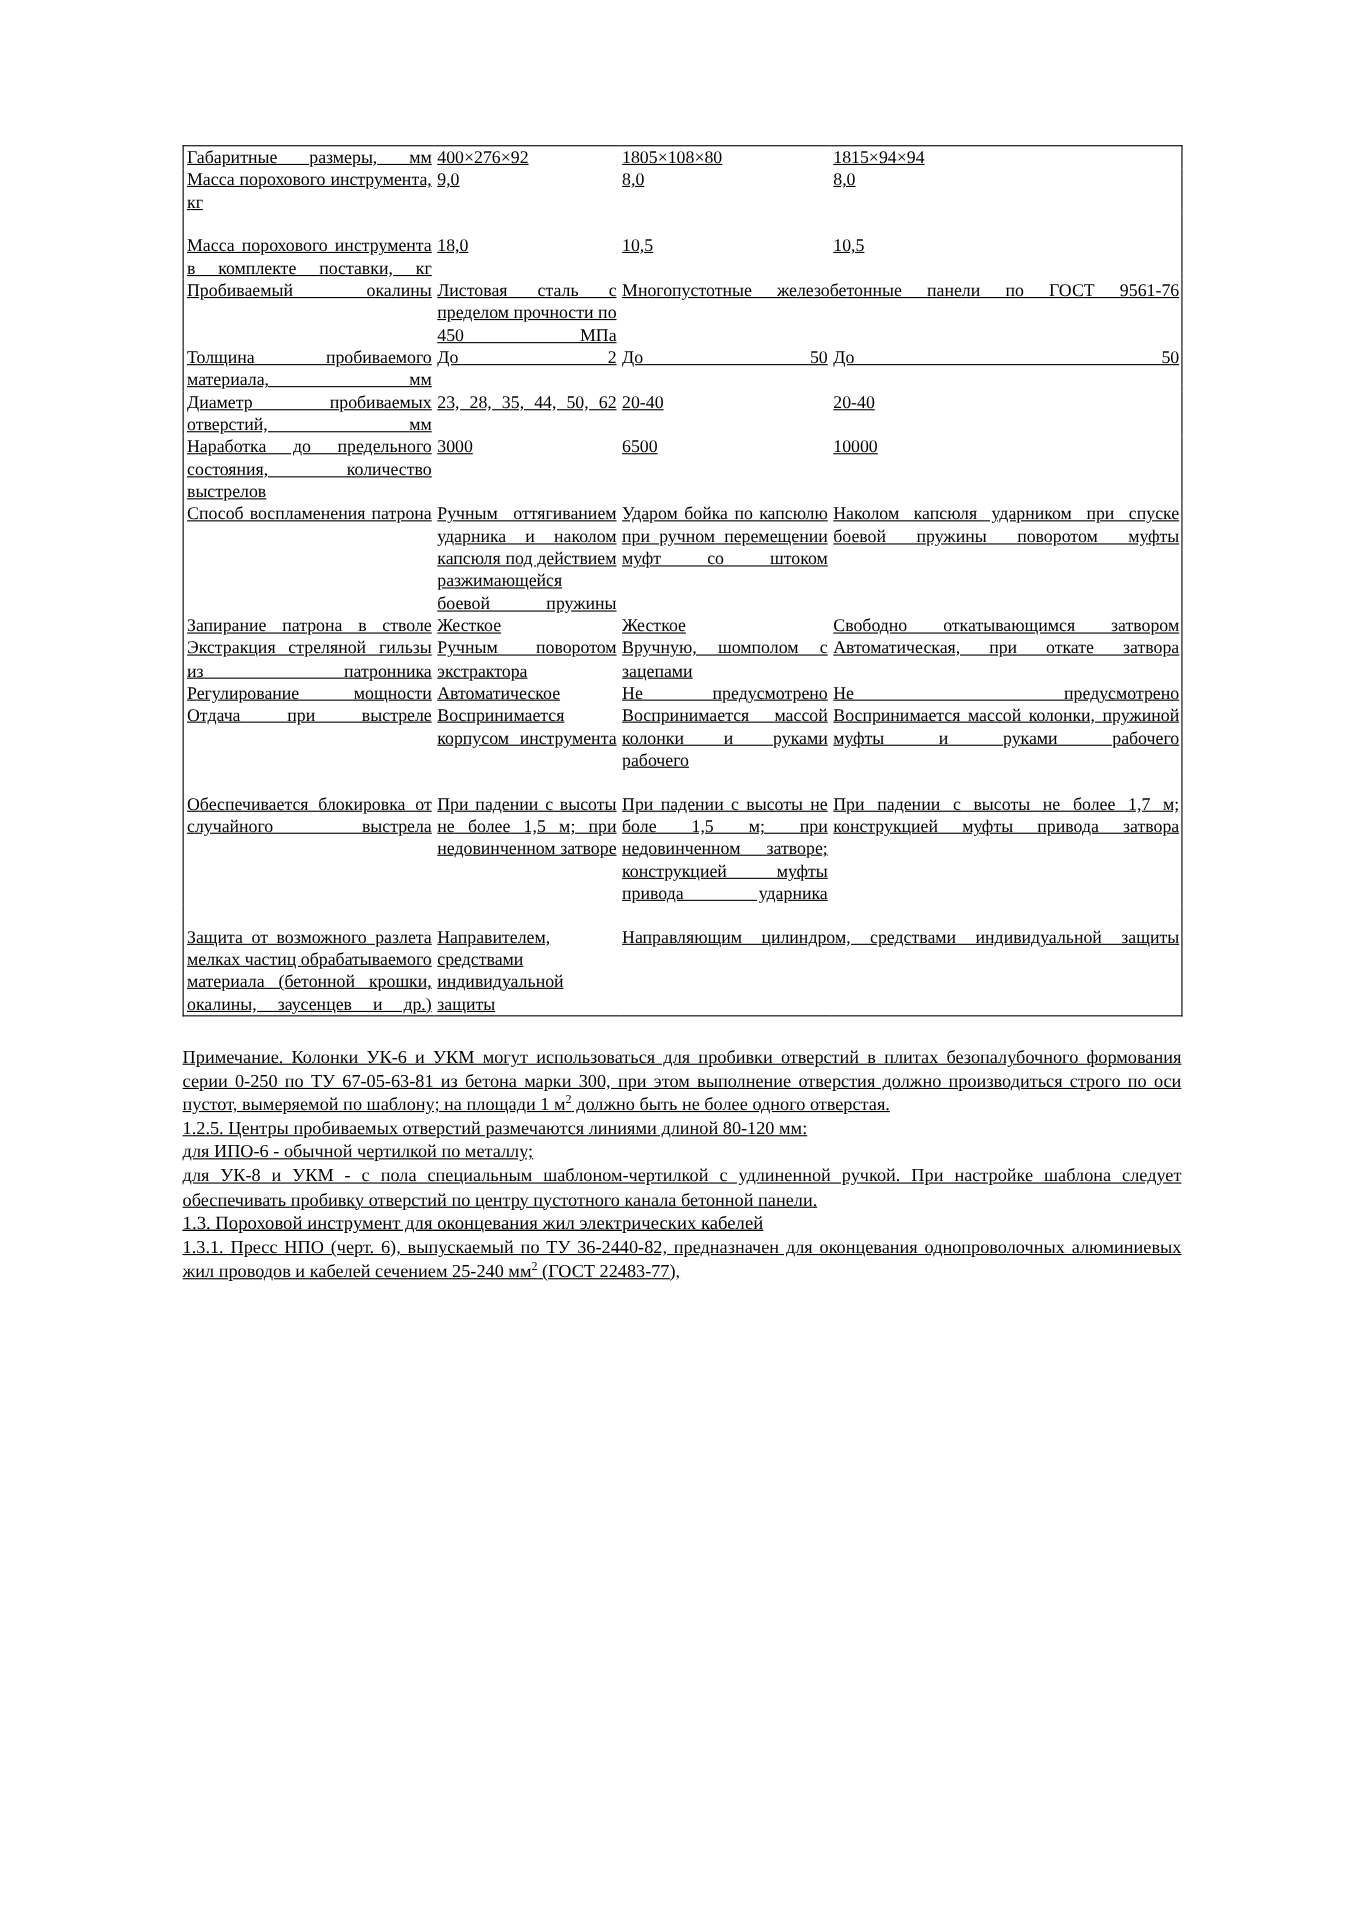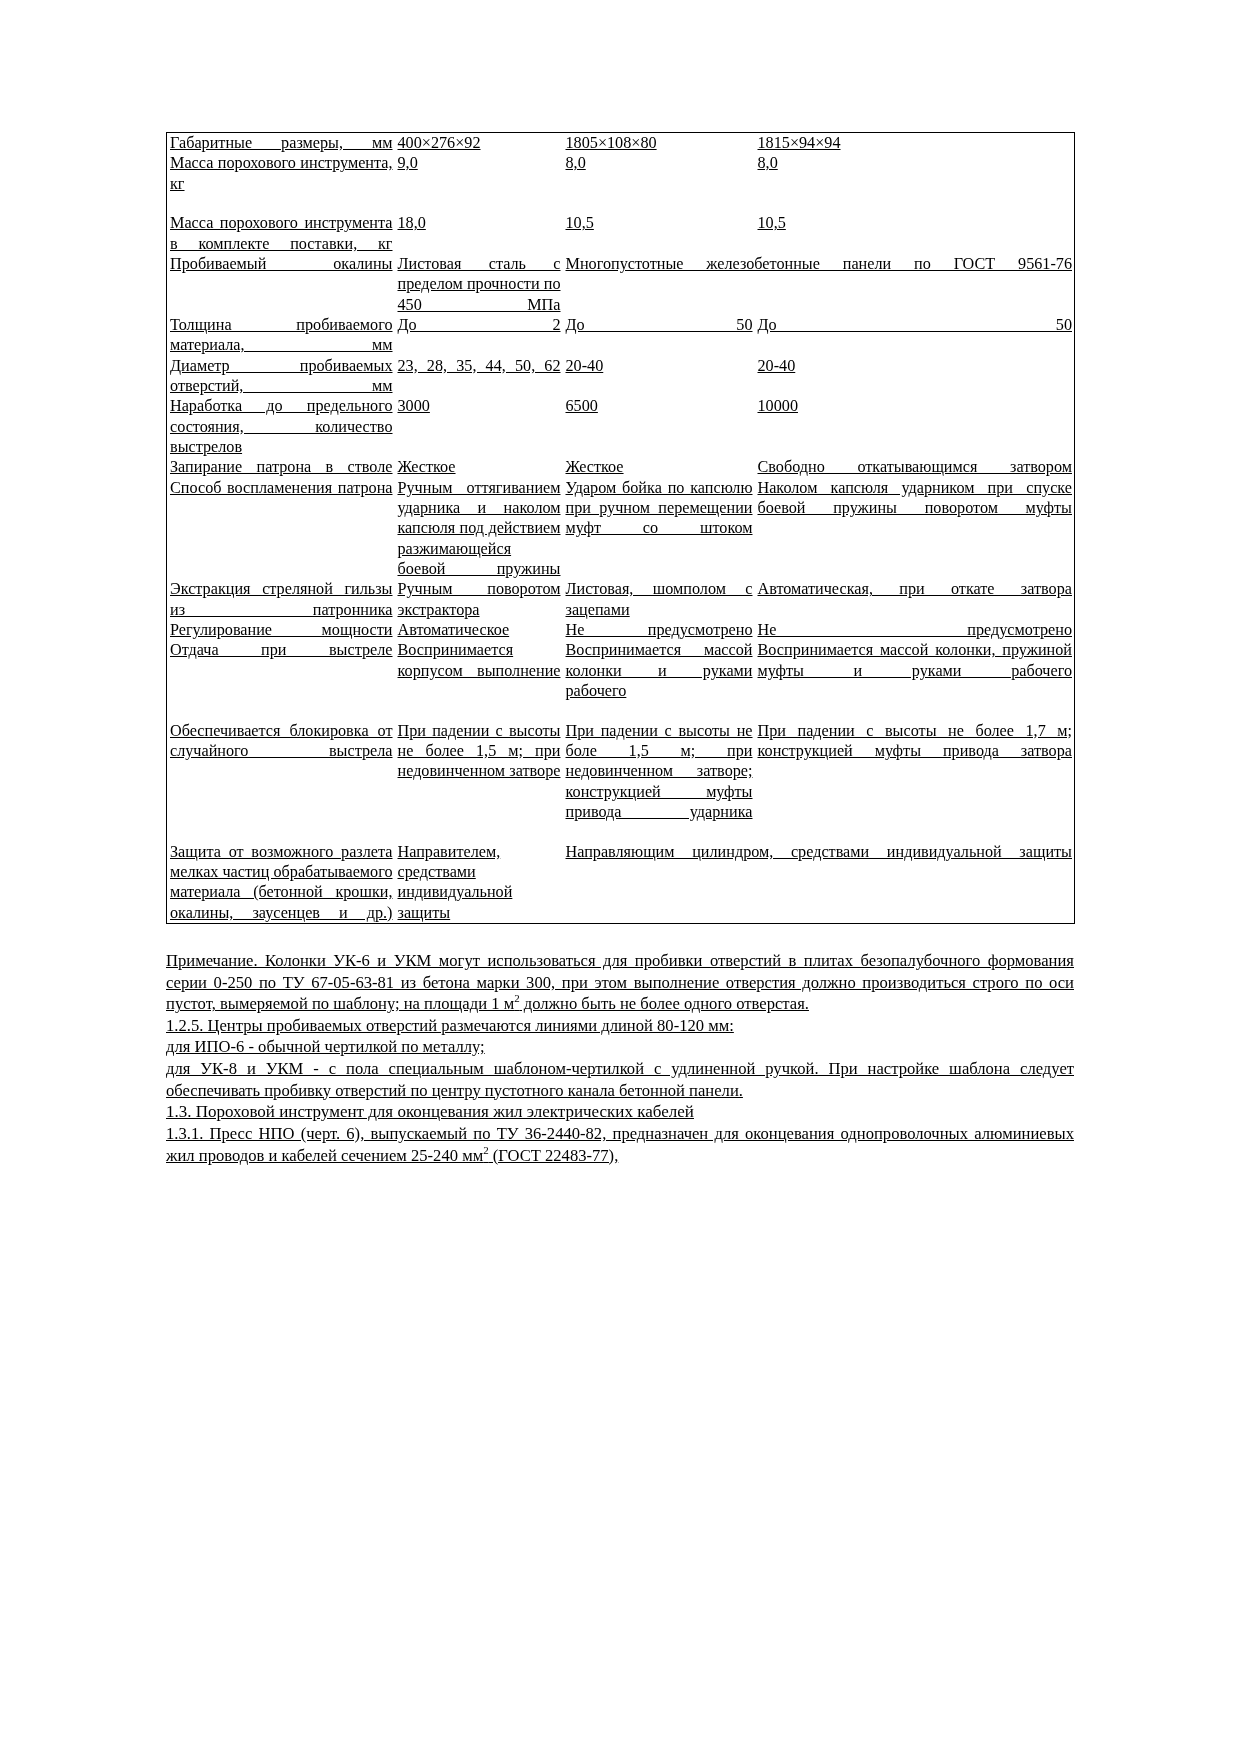--- a/index.html
+++ b/index.html
@@ -141,50 +141,50 @@
       </tr>
 
       <tr>
         <td class="lbl">Наработка до предельного состояния, количество выстрелов</td>
         <td class="v1">3000</td>
         <td class="v2 vc">6500</td>
         <td class="v3 vc">10000</td>
       </tr>
 
       <tr>
+        <td class="lbl">Способ воспламенения патрона</td>
+        <td class="v1 vj">Ручным оттягиванием ударника и наколом капсюля под действием разжимающейся боевой пружины</td>
+        <td class="v2 vj">Ударом бойка по капсюлю при ручном перемещении муфт со штоком</td>
+        <td class="v3 vj">Наколом капсюля ударником при спуске боевой пружины поворотом муфты</td>
+      </tr>
+
+      <tr>
         <td class="lbl">Запирание патрона в стволе</td>
         <td class="v1">Жесткое</td>
         <td class="v2 vc">Жесткое</td>
         <td class="v3 vl">Свободно откатывающимся затвором</td>
       </tr>
 
       <tr>
-        <td class="lbl">Способ воспламенения патрона</td>
-        <td class="v1 vj">Ручным оттягиванием ударника и наколом капсюля под действием разжимающейся боевой пружины</td>
-        <td class="v2 vj">Ударом бойка по капсюлю при ручном перемещении муфт со штоком</td>
-        <td class="v3 vj">Наколом капсюля ударником при спуске боевой пружины поворотом муфты</td>
-      </tr>
-
-      <tr>
         <td class="lbl">Экстракция стреляной гильзы из патронника</td>
         <td class="v1 vj">Ручным поворотом экстрактора</td>
-        <td class="v2 vl">Листовая, шомполом с зацепами</td>
+        <td class="v2 vl">Вручную, шомполом с зацепами</td>
         <td class="v3 vj">Автоматическая, при откате затвора</td>
       </tr>
 
       <tr>
         <td class="lbl">Регулирование мощности</td>
         <td class="v1 vl">Автоматическое</td>
         <td class="v2 vl">Не предусмотрено</td>
         <td class="v3 vl">Не предусмотрено</td>
       </tr>
 
       <tr>
         <td class="lbl">Отдача при выстреле</td>
-        <td class="v1 vl">Воспринимается корпусом выполнение</td>
+        <td class="v1 vl">Воспринимается корпусом инструмента</td>
         <td class="v2 vj">Воспринимается массой колонки и руками рабочего</td>
         <td class="v3 vj">Воспринимается массой колонки, пружиной муфты и руками рабочего</td>
       </tr>
 
       <tr>
         <td class="lbl"><span class="gap"></span><span>Обеспечивается блокировка от случайного выстрела</span></td>
         <td class="v1 vj"><span class="gap"></span><span>При падении с высоты не более 1,5 м; при недовинченном затворе</span></td>
         <td class="v2 vj"><span class="gap"></span><span>При падении с высоты не боле 1,5 м; при недовинченном затворе; конструкцией муфты привода ударника</span></td>
         <td class="v3 vj"><span class="gap"></span><span>При падении с высоты не более 1,7 м; конструкцией муфты привода затвора</span></td>
       </tr>

